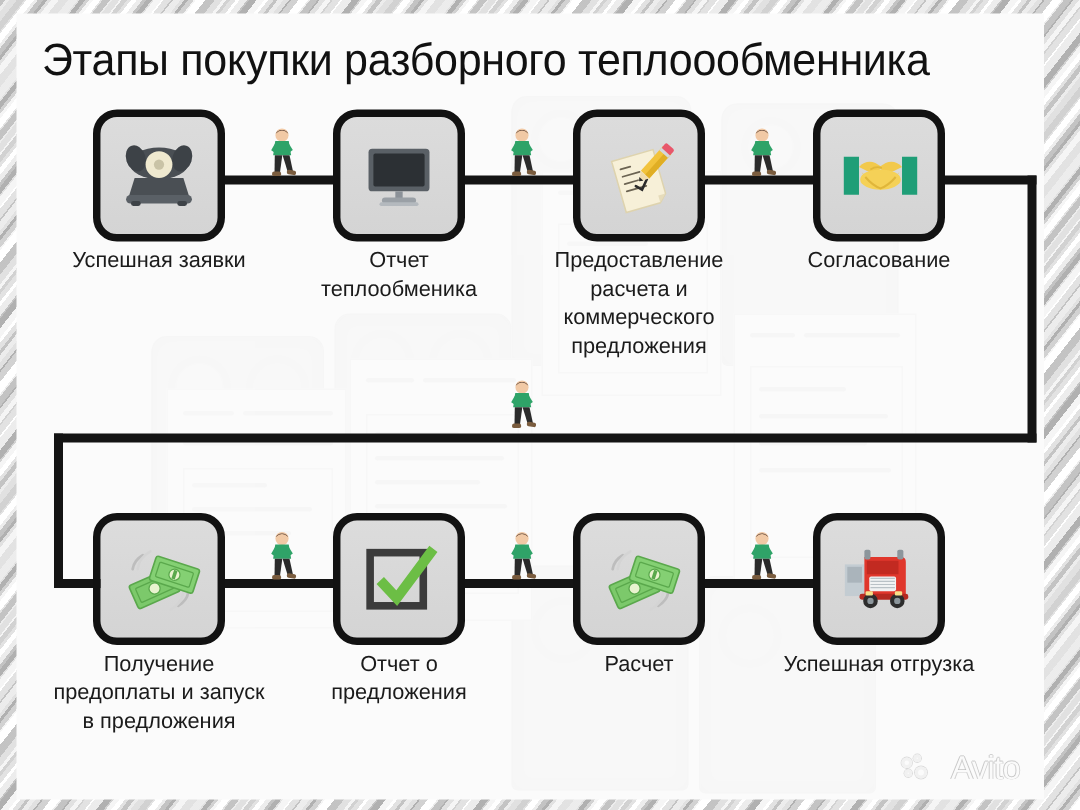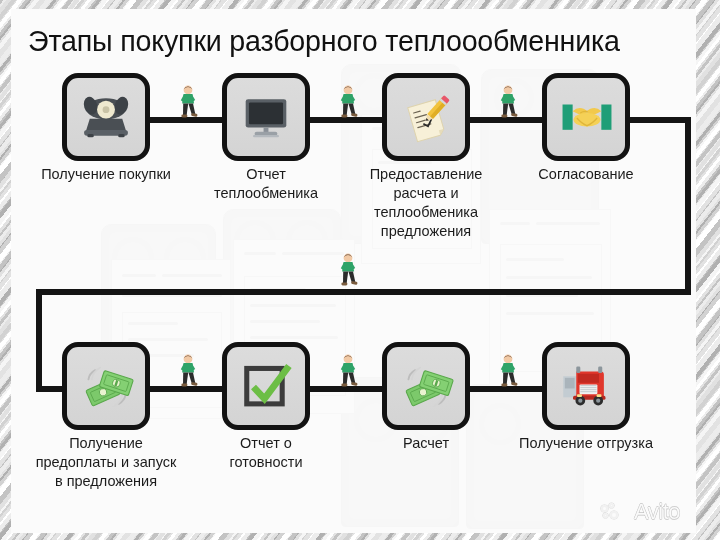--- a/index.html
+++ b/index.html
@@ -229,21 +229,21 @@
             <ellipse cx="51" cy="18" rx="8" ry="11" fill="#3d4247" transform="rotate(18 51 18)"></ellipse>
             <circle cx="32" cy="23" r="11" fill="#efe9cf"></circle>
             <circle cx="32" cy="23" r="4.2" fill="#c9c3a6"></circle>
             <path d="M12 34 H52 L57 50 H7 Z" fill="#4a4f54"></path>
             <rect x="5" y="48" width="54" height="7" rx="3.5" fill="#5a6066"></rect>
             <rect x="9" y="53" width="8" height="4" rx="2" fill="#3d4247"></rect>
             <rect x="47" y="53" width="8" height="4" rx="2" fill="#3d4247"></rect>
           </svg>
         </div>
       </div>
-      <div class="caption" style="left:-38px;width:164px;">Получение покупки</div>
+      <div class="caption" style="left:-38px;width:164px;">Успешная заявки</div>
     </div>
 
     <div class="walker" style="left:166px;top:76px;">
       <svg viewBox="0 0 22 34" width="22" height="34">
         <circle cx="11" cy="5" r="4.4" fill="#f1c9a5"></circle>
         <path d="M6.7 4.2 q4.3-4.4 8.6 0 q-1.3-2.6-4.3-2.6 q-3 0-4.3 2.6z" fill="#4a342a"></path>
         <path d="M6.5 9 h9 l1.6 9.5 h-12 z" fill="#2fa368"></path>
         <path d="M15 9.8 l3.2 5.2 -2.3 1.6 -2.6-4.4z" fill="#2fa368"></path>
         <path d="M6.8 9.8 l-3 5.4 2.2 1.5 2.5-4.5z" fill="#2fa368"></path>
         <path d="M6.2 18.5 h5 l-1.6 12 h-3.6z" fill="#2b2b2b"></path>
@@ -299,21 +299,21 @@
               <rect x="35" y="2" width="9" height="6" rx="1.6" fill="#e8576b"></rect>
               <rect x="35" y="7.5" width="9" height="2.6" fill="#d3d7da"></rect>
               <path d="M35 32 h9 l-4.5 7 z" fill="#f0dcae"></path>
               <path d="M37.3 36.4 h4.4 l-2.2 2.6 z" fill="#2b2b2b"></path>
             </g>
           </svg>
         </div>
       </div>
       <div class="caption" style="left:-34px;width:156px;">Предоставление
 расчета и
-теплообменика
+коммерческого
 предложения</div>
     </div>
 
     <div class="walker" style="left:326px;top:244px;">
       <svg viewBox="0 0 22 34" width="22" height="34">
         <circle cx="11" cy="5" r="4.4" fill="#f1c9a5"></circle>
         <path d="M6.7 4.2 q4.3-4.4 8.6 0 q-1.3-2.6-4.3-2.6 q-3 0-4.3 2.6z" fill="#4a342a"></path>
         <path d="M6.5 9 h9 l1.6 9.5 h-12 z" fill="#2fa368"></path>
         <path d="M15 9.8 l3.2 5.2 -2.3 1.6 -2.6-4.4z" fill="#2fa368"></path>
         <path d="M6.8 9.8 l-3 5.4 2.2 1.5 2.5-4.5z" fill="#2fa368"></path>
@@ -400,21 +400,21 @@
     <div class="step" style="left:211px;top:333px;width:88px;">
       <div class="box">
         <div class="ico">
           <svg viewBox="0 0 64 64" width="54" height="54">
             <rect x="8" y="10" width="42" height="42" fill="none" stroke="#3c3c3c" stroke-width="6"></rect>
             <path d="M16 32 l13 14 L58 7" stroke="#6cbe45" stroke-width="8" fill="none" stroke-linecap="butt" stroke-linejoin="miter"></path>
           </svg>
         </div>
       </div>
       <div class="caption" style="left:-30px;width:148px;">Отчет о
-готовности</div>
+предложения</div>
     </div>
 
     <div class="walker" style="left:326px;top:345px;">
       <svg viewBox="0 0 22 34" width="22" height="34">
         <circle cx="11" cy="5" r="4.4" fill="#f1c9a5"></circle>
         <path d="M6.7 4.2 q4.3-4.4 8.6 0 q-1.3-2.6-4.3-2.6 q-3 0-4.3 2.6z" fill="#4a342a"></path>
         <path d="M6.5 9 h9 l1.6 9.5 h-12 z" fill="#2fa368"></path>
         <path d="M15 9.8 l3.2 5.2 -2.3 1.6 -2.6-4.4z" fill="#2fa368"></path>
         <path d="M6.8 9.8 l-3 5.4 2.2 1.5 2.5-4.5z" fill="#2fa368"></path>
         <path d="M6.2 18.5 h5 l-1.6 12 h-3.6z" fill="#2b2b2b"></path>
@@ -478,21 +478,21 @@
             <rect x="16" y="44" width="40" height="5" rx="2" fill="#b52a21"></rect>
             <circle cx="25" cy="50" r="6" fill="#2d2d2d"></circle>
             <circle cx="25" cy="50" r="2.6" fill="#8c969c"></circle>
             <circle cx="47" cy="50" r="6" fill="#2d2d2d"></circle>
             <circle cx="47" cy="50" r="2.6" fill="#8c969c"></circle>
             <rect x="21" y="42" width="6" height="3.5" rx="1" fill="#f7e089"></rect>
             <rect x="45" y="42" width="6" height="3.5" rx="1" fill="#f7e089"></rect>
           </svg>
         </div>
       </div>
-      <div class="caption" style="left:-34px;width:156px;">Получение отгрузка</div>
+      <div class="caption" style="left:-34px;width:156px;">Успешная отгрузка</div>
     </div>
 
     <div id="avito">
       <span class="mark">
         <i style="left:0px;  top:2px;  width:7px;  height:7px;"></i>
         <i style="left:8px;  top:0px;  width:5px;  height:5px;"></i>
         <i style="left:2px;  top:10px; width:5px;  height:5px;"></i>
         <i style="left:9px;  top:8px;  width:8px;  height:8px;"></i>
       </span>
       <span class="wordmark">Avito</span>

